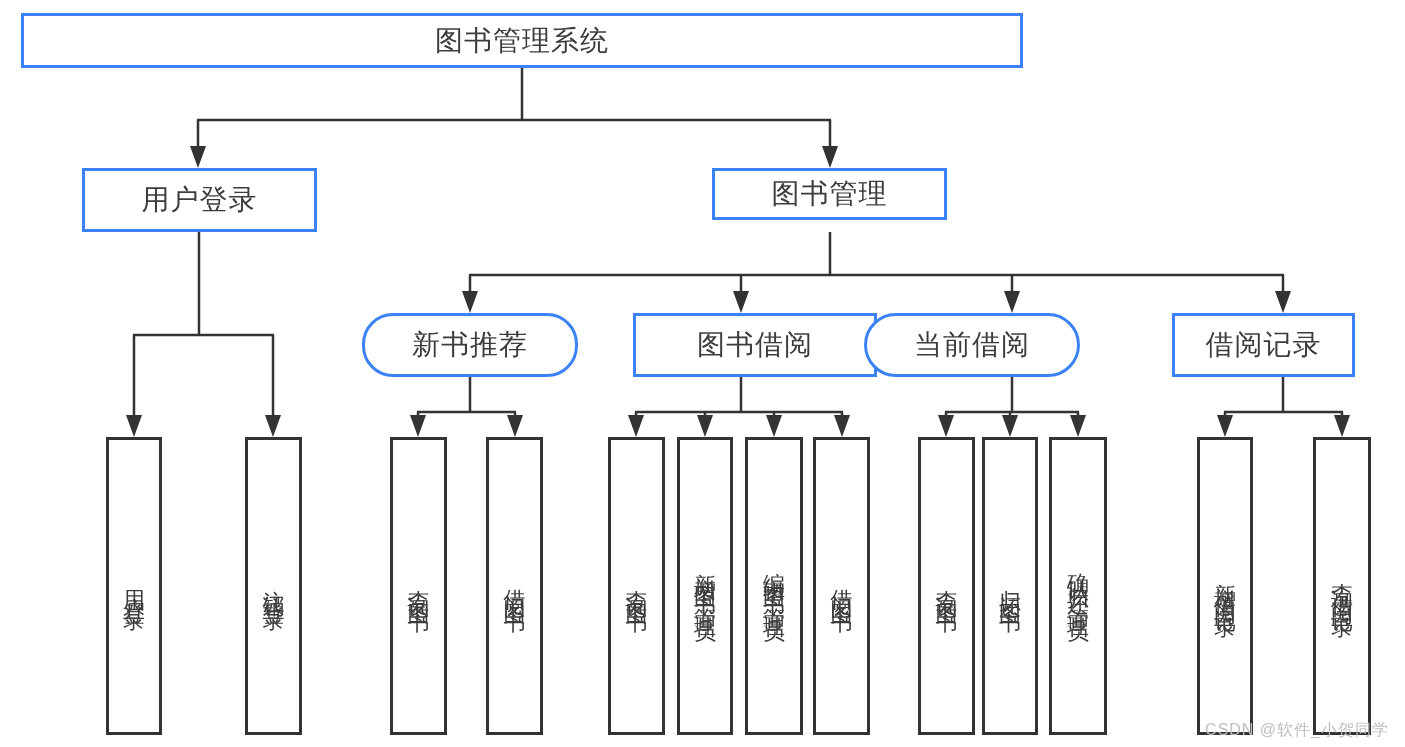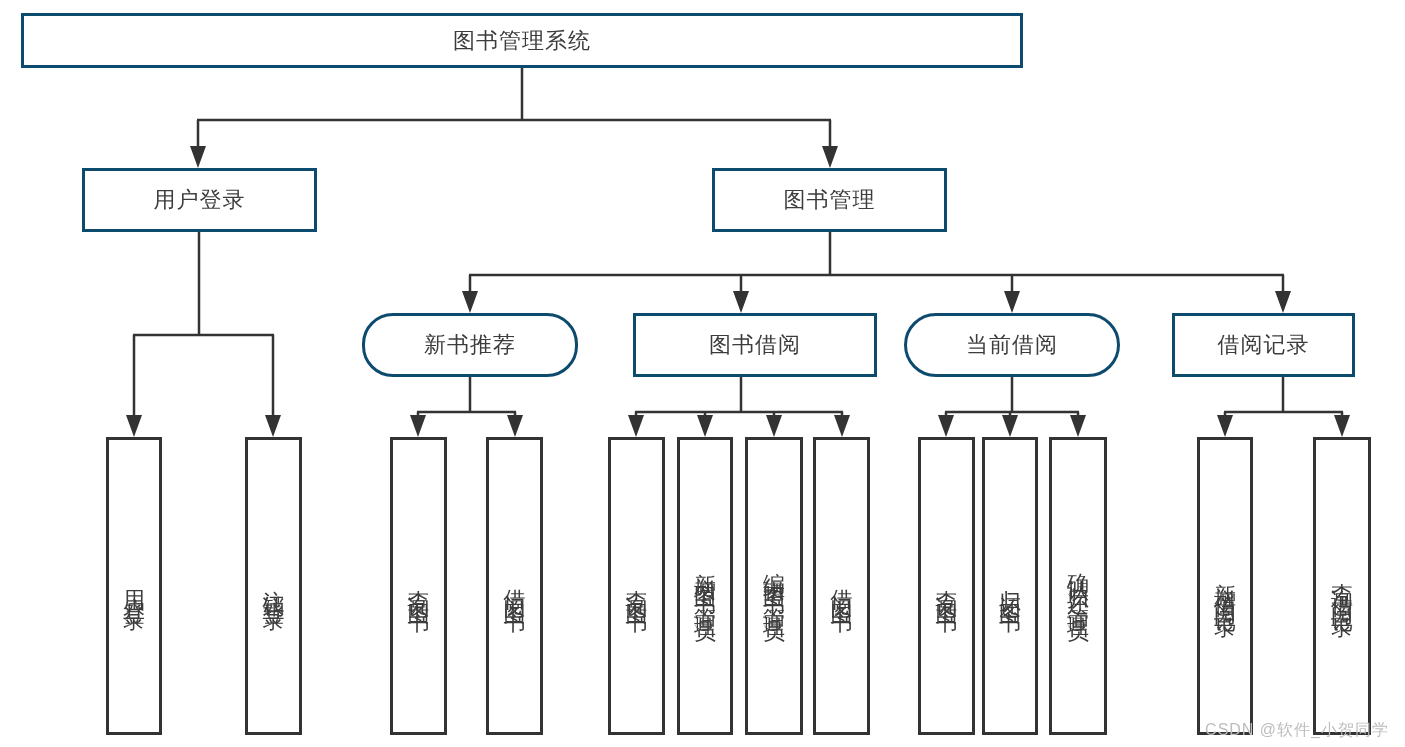--- a/index.html
+++ b/index.html
@@ -3,23 +3,23 @@
 <meta charset="utf-8">
 <style>
   html,body { margin:0; padding:0; background:#ffffff; }
   #canvas {
     position:relative; width:1405px; height:747px; background:#ffffff;
     font-family:"Liberation Sans", sans-serif; overflow:hidden;
   }
   #connectors { position:absolute; left:0; top:0; width:1405px; height:747px; pointer-events:none; }
   .hbox {
     position:absolute; box-sizing:border-box;
-    border:3px solid #0c4a6e; background:#ffffff;
+    border:3px solid #3b82f6; background:#ffffff;
     display:flex; align-items:center; justify-content:center;
-    font-size:22px; color:#3c3c3c; letter-spacing:1px; white-space:nowrap;
+    font-size:28px; color:#3c3c3c; letter-spacing:1px; white-space:nowrap;
   }
   .vbox {
     position:absolute; box-sizing:border-box;
     border:3px solid #333333; background:#ffffff;
     display:flex; align-items:center; justify-content:center;
   }
   .vbox span {
     writing-mode:vertical-rl;
     font-size:22px; color:#3c3c3c; letter-spacing:7px; line-height:1;
   }
@@ -67,25 +67,25 @@
       M938 415 L954 415 L946 437 Z
       M1002 415 L1018 415 L1010 437 Z
       M1070 415 L1086 415 L1078 437 Z
       M1217 415 L1233 415 L1225 437 Z
       M1334 415 L1350 415 L1342 437 Z"></path>
   </svg>
 
   <div class="hbox" style="left:21px; top:13px; width:1002px; height:55px;">图书管理系统</div>
 
   <div class="hbox" style="left:82px; top:168px; width:235px; height:64px;">用户登录</div>
-  <div class="hbox" style="left:712px; top:168px; width:235px; height:64px;">图书管理</div>
+  <div class="hbox" style="left:712px; top:168px; width:235px; height:52px;">图书管理</div>
 
   <div class="hbox" style="left:362px; top:313px; width:216px; height:64px;border-radius:31px;">新书推荐</div>
   <div class="hbox" style="left:633px; top:313px; width:244px; height:64px;">图书借阅</div>
-  <div class="hbox" style="left:904px; top:313px; width:216px; height:64px;border-radius:32px;">当前借阅</div>
+  <div class="hbox" style="left:864px; top:313px; width:216px; height:64px;border-radius:32px;">当前借阅</div>
   <div class="hbox" style="left:1172px; top:313px; width:183px; height:64px;">借阅记录</div>
 
   <div class="vbox" style="left:106px; top:437px; width:56px; height:298px;">
     <span>用户登录</span>
     </div>
   <div class="vbox" style="left:245px; top:437px; width:57px; height:298px;">
     <span>注销登录</span>
     </div>
 
   <div class="vbox" style="left:390px; top:437px; width:57px; height:298px;">

